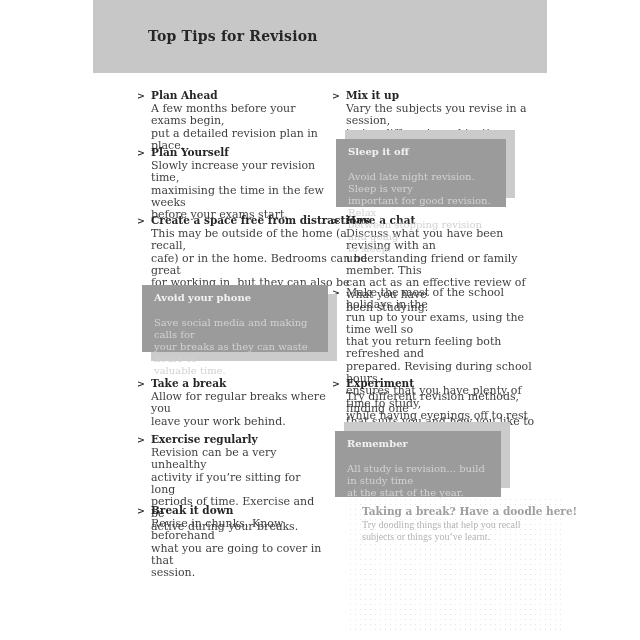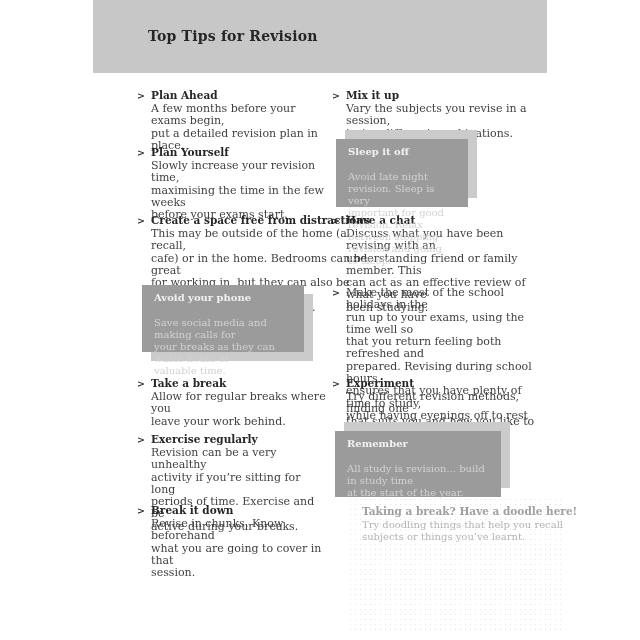--- a/index.html
+++ b/index.html
@@ -37,21 +37,21 @@
     position:absolute;left:348px;top:497px;width:217px;height:136px;
     background-image:radial-gradient(circle,var(--dot,#e6e6e6) 0.8px,transparent 0.9px);
     background-size:5px 5px;
   }
   .doodle-title{
     position:absolute;left:14px;top:8px;font-size:10.5px;font-weight:700;line-height:13px;
     color:var(--doodle-title,#9f9f9f);white-space:pre;
   }
   .doodle-body{
     position:absolute;left:14px;top:22px;font-size:10px;line-height:12.3px;
-    color:var(--doodle-body,#b4b4b4);white-space:pre-line;
+    color:var(--doodle-body,#b4b4b4);white-space:pre-line;font-family:Liberation Serif, serif;
   }
 </style>
 </head>
 <body>
 
 <div class="canvas">
 
   <header class="title-bar">
     <h1>Top Tips for Revision</h1>
   </header>
@@ -143,29 +143,29 @@
   <div class="tip" style="left:332px;top:377px;width:215px">
     <span class="bullet">&gt;</span>
     <div>
         <div class="tip-title">Experiment</div>
          <div class="tip-body">Try different revision methods, finding one
 that suits you and how you like to work.</div>
       </div>
   </div>
 
   <div class="callout shadow-dr" style="left:142px;top:285px">
-    <div class="callout-card" style="width:162px;height:67px">
+    <div class="callout-card" style="width:186px;height:67px">
       <div class="callout-title">Avoid your phone</div>
       <div class="callout-body">Save social media and making calls for
 your breaks as they can waste hours of
 valuable time.</div>
     </div>
   </div>
   <div class="callout shadow-ur" style="left:336px;top:139px">
-    <div class="callout-card" style="width:132px;height:68px">
+    <div class="callout-card" style="width:170px;height:68px">
       <div class="callout-title">Sleep it off</div>
       <div class="callout-body">Avoid late night revision. Sleep is very
 important for good revision. Relax
 between stopping revision and going
 to sleep.</div>
     </div>
   </div>
   <div class="callout shadow-ur" style="left:335px;top:431px">
     <div class="callout-card" style="width:166px;height:66px">
       <div class="callout-title">Remember</div>

